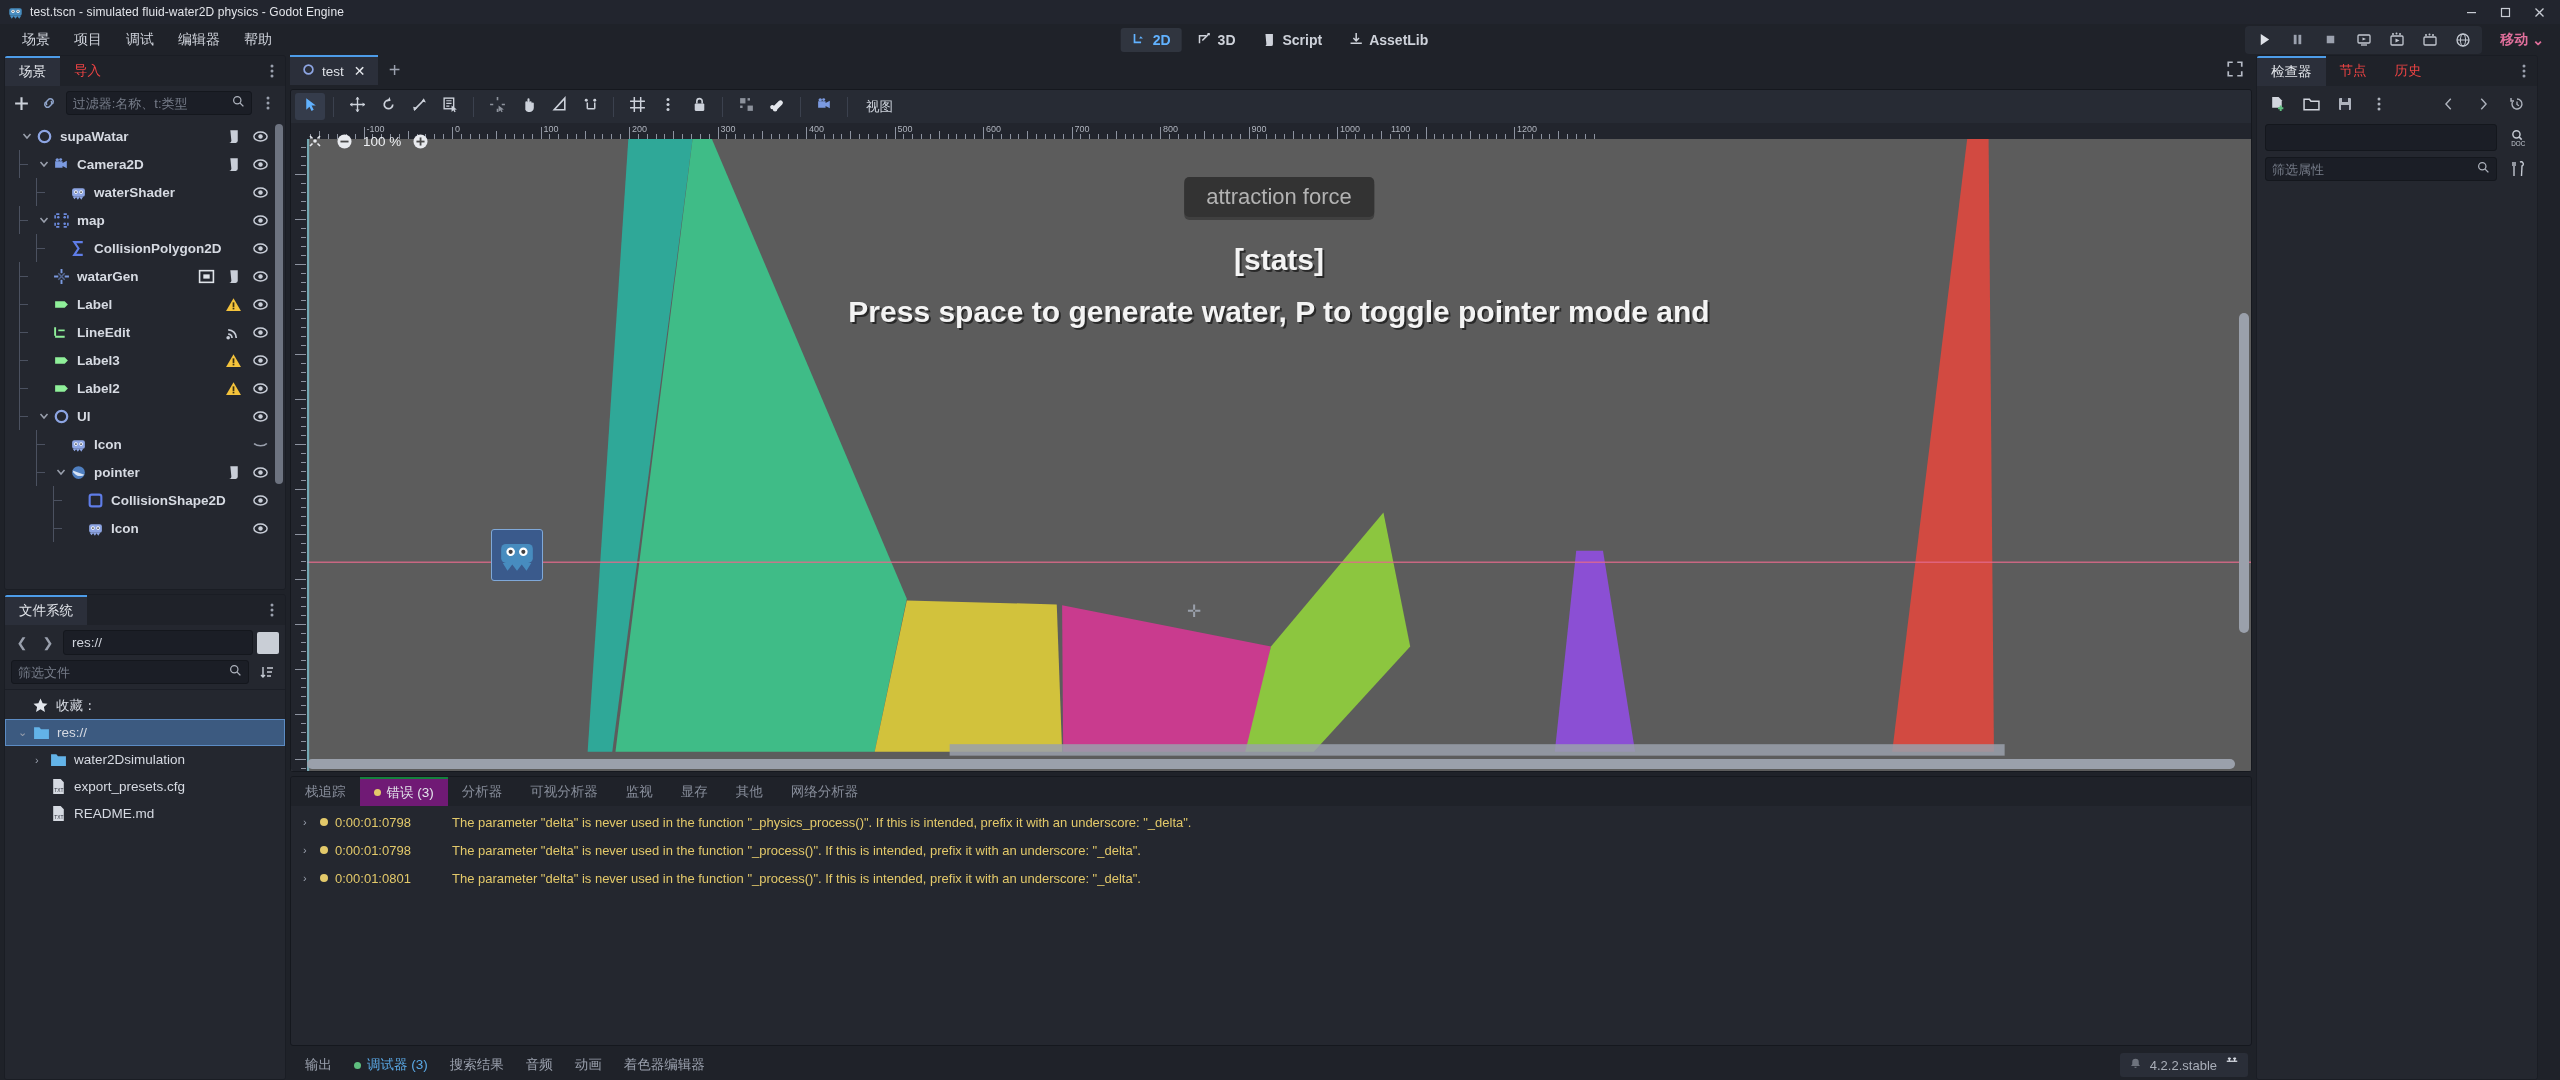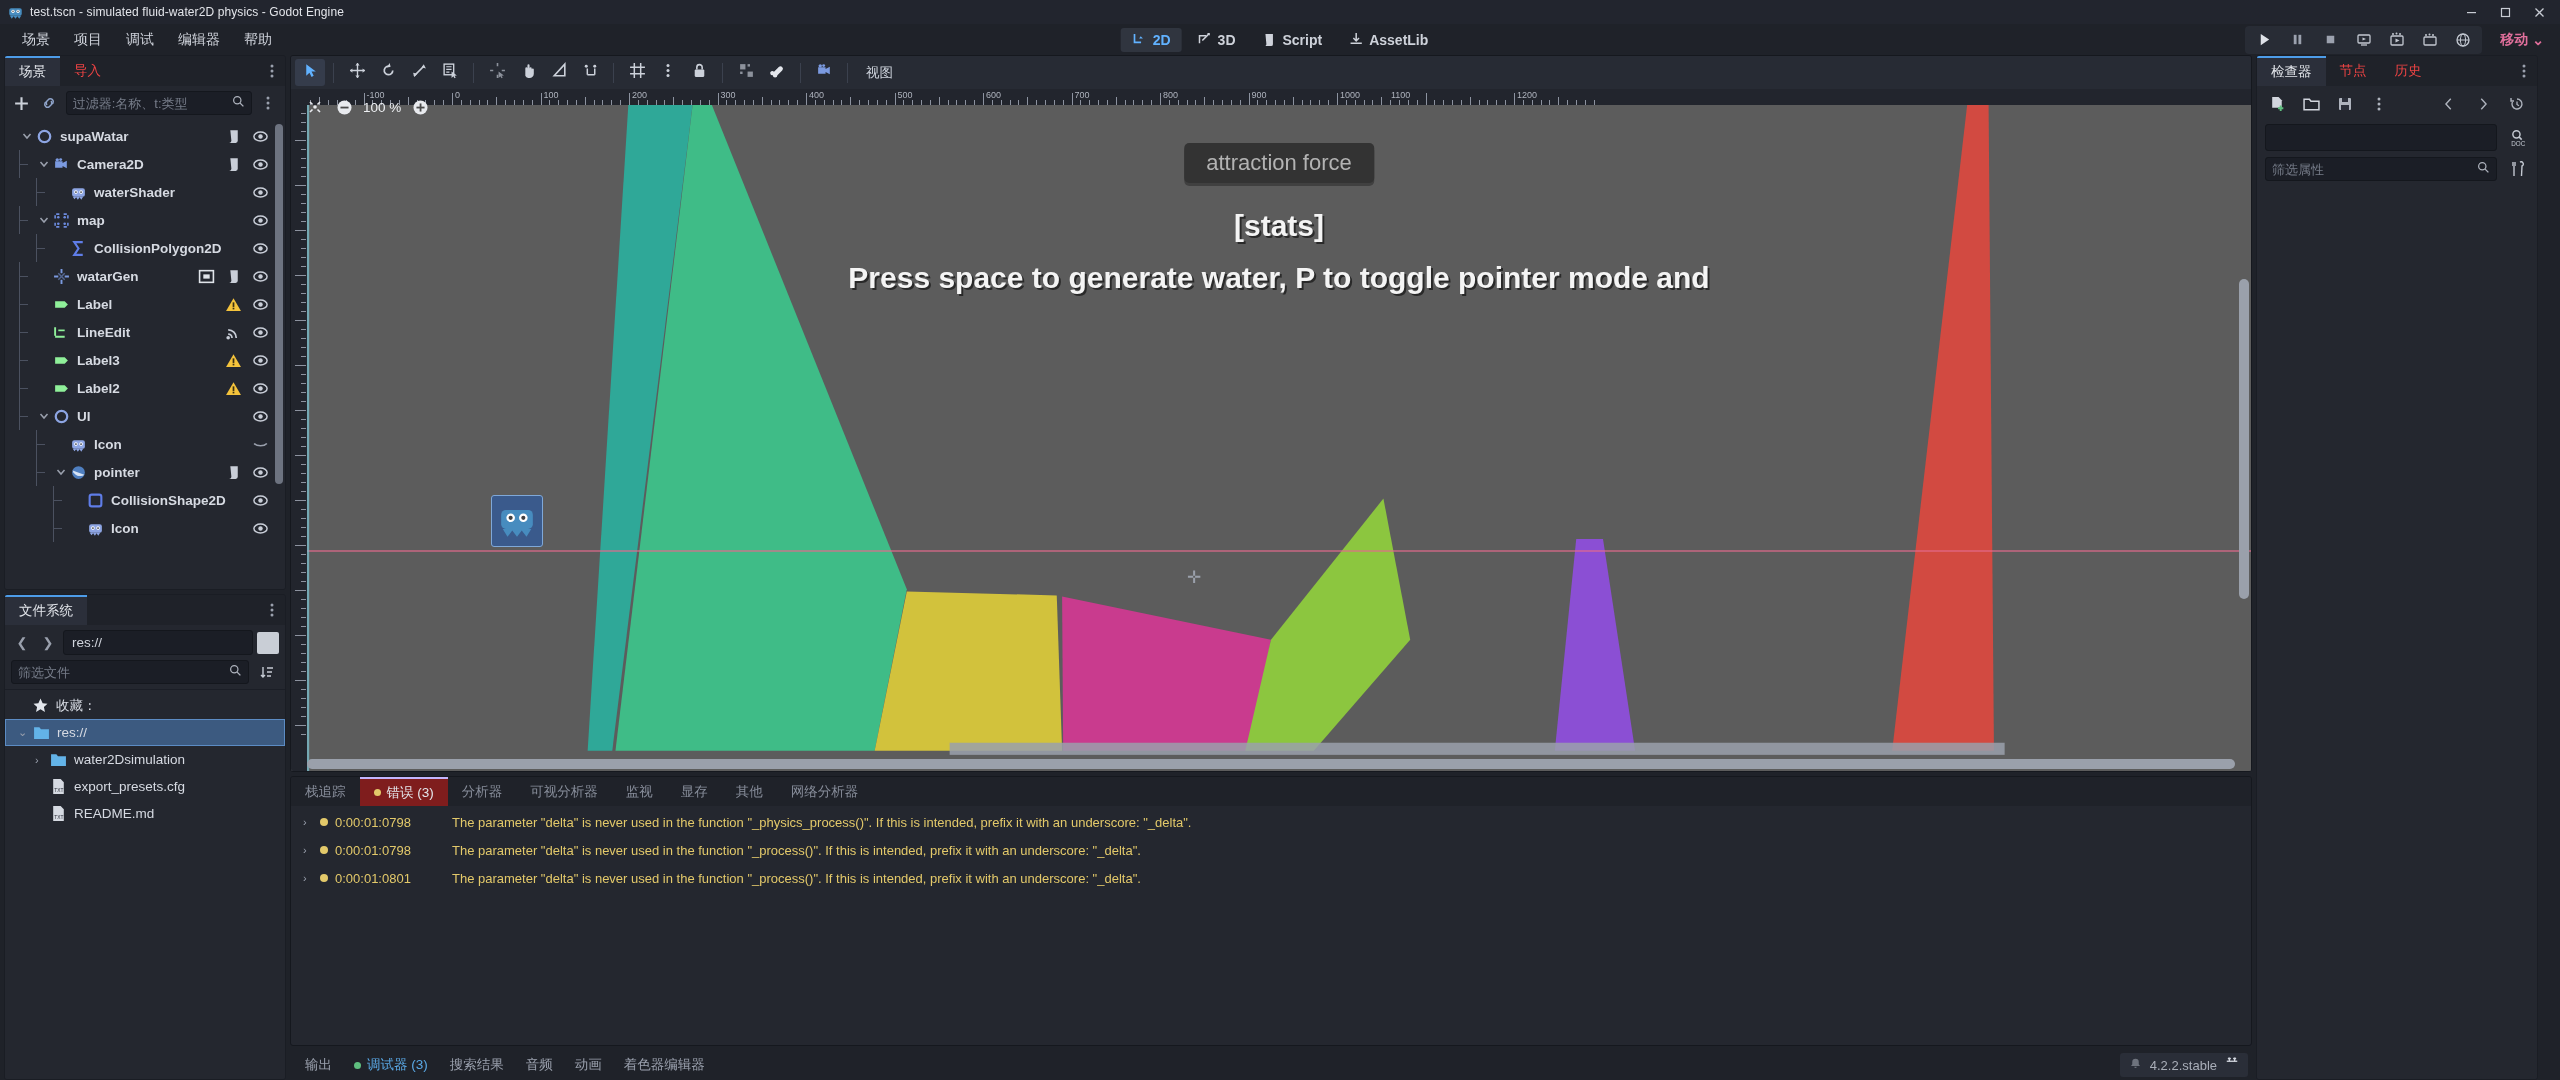--- a/index.html
+++ b/index.html
@@ -123,21 +123,21 @@
                  box-shadow: 0 3px 0 rgba(0,0,0,.3); }
 
   .bottom-scroll-h { position: absolute; left: 16px; right: 16px; bottom: 2px; height: 10px; background: #9aa0ab; border-radius: 5px; z-index: 9; }
   .right-scroll-v { position: absolute; right: 2px; top: 190px; width: 10px; height: 320px; background: #9aa0ab; border-radius: 5px; z-index: 9; }
 
   
   .debug-panel { flex: 0 0 auto; height: 270px; background: #24272f; border: 1px solid #15181e; border-radius: 3px;
                  display: flex; flex-direction: column; overflow: hidden; }
   .dbg-tabs { height: 29px; flex: 0 0 29px; background: #1f2229; display: flex; align-items: stretch; }
   .dbg-tab { display: flex; align-items: center; gap: 6px; padding: 0 14px; font-size: 13.5px; color: #878d9a; white-space: nowrap; }
-  .dbg-tab.active { color: #e3e6eb; background: #7f1d1d; border-top: 2px solid #c4b5fd; padding-left: 14px; }
+  .dbg-tab.active { color: #e3e6eb; background: #701a75; border-top: 2px solid #15803d; padding-left: 14px; }
   .dot { width: 7px; height: 7px; border-radius: 50%; display: inline-block; }
   .dbg-actions { display: flex; align-items: center; padding: 6px 8px; gap: 6px; flex: 0 0 auto; }
   .dbg-btn { font-size: 13px; color: #d2d6de; background: #2e3340; border: 1px solid #20242d; border-radius: 3px; padding: 4px 11px; }
   .dbg-clear { margin-left: auto; }
   .err-list { flex: 1 1 auto; overflow: hidden; padding: 2px 0; }
   .err-row { display: flex; align-items: center; height: 28px; padding-left: 12px; font-size: 13px; color: #e3c96a; gap: 7px; }
   .err-arrow { color: #9aa0ad; font-size: 11px; width: 10px; }
   .err-dot { width: 8px; height: 8px; border-radius: 50%; background: #e3c96a; flex: 0 0 8px;}
   .err-time { width: 110px; flex: 0 0 110px; }
   .err-msg { white-space: nowrap; }
@@ -829,20 +829,37 @@
                 </svg>
               </span>
               <span>README.md</span>
             </div>
           </div>
       </div>
     </div>
 
     <div class="center">
 
+      <div class="scene-tabs">
+        <div class="scene-tab">
+          <span>
+            <svg width="13" height="13" viewBox="0 0 16 16">
+                <circle cx="8" cy="8" r="5.4" fill="none" stroke="#8da5e3" stroke-width="2.1"></circle>
+              </svg>
+          </span>
+          <span>test</span>
+          <span class="x">✕</span>
+        </div>
+        <div class="scene-add">+</div>
+        <div class="expand-btn">
+          <svg width="18" height="18" viewBox="0 0 16 16">
+              <path d="M2 6 L2 2 L6 2 M14 6 L14 2 L10 2 M2 10 L2 14 L6 14 M14 10 L14 14 L10 14" stroke="#b6bbc5" stroke-width="1.5" fill="none"></path>
+            </svg>
+        </div>
+      </div>
 
       <div class="viewport-wrap">
         <div class="vp-toolbar" id="vp-toolbar">
             <div class="vp-btn active">
               <span><svg width="17" height="17" viewBox="0 0 16 16">
                   <path d="M4 2 L4 13 L7 10 L9 14 L11 13 L9 9 L13 9 z" fill="#61b2ff"></path>
                 </svg></span>
             </div>
             <div class="vp-sep"></div>
             <div class="vp-btn">

